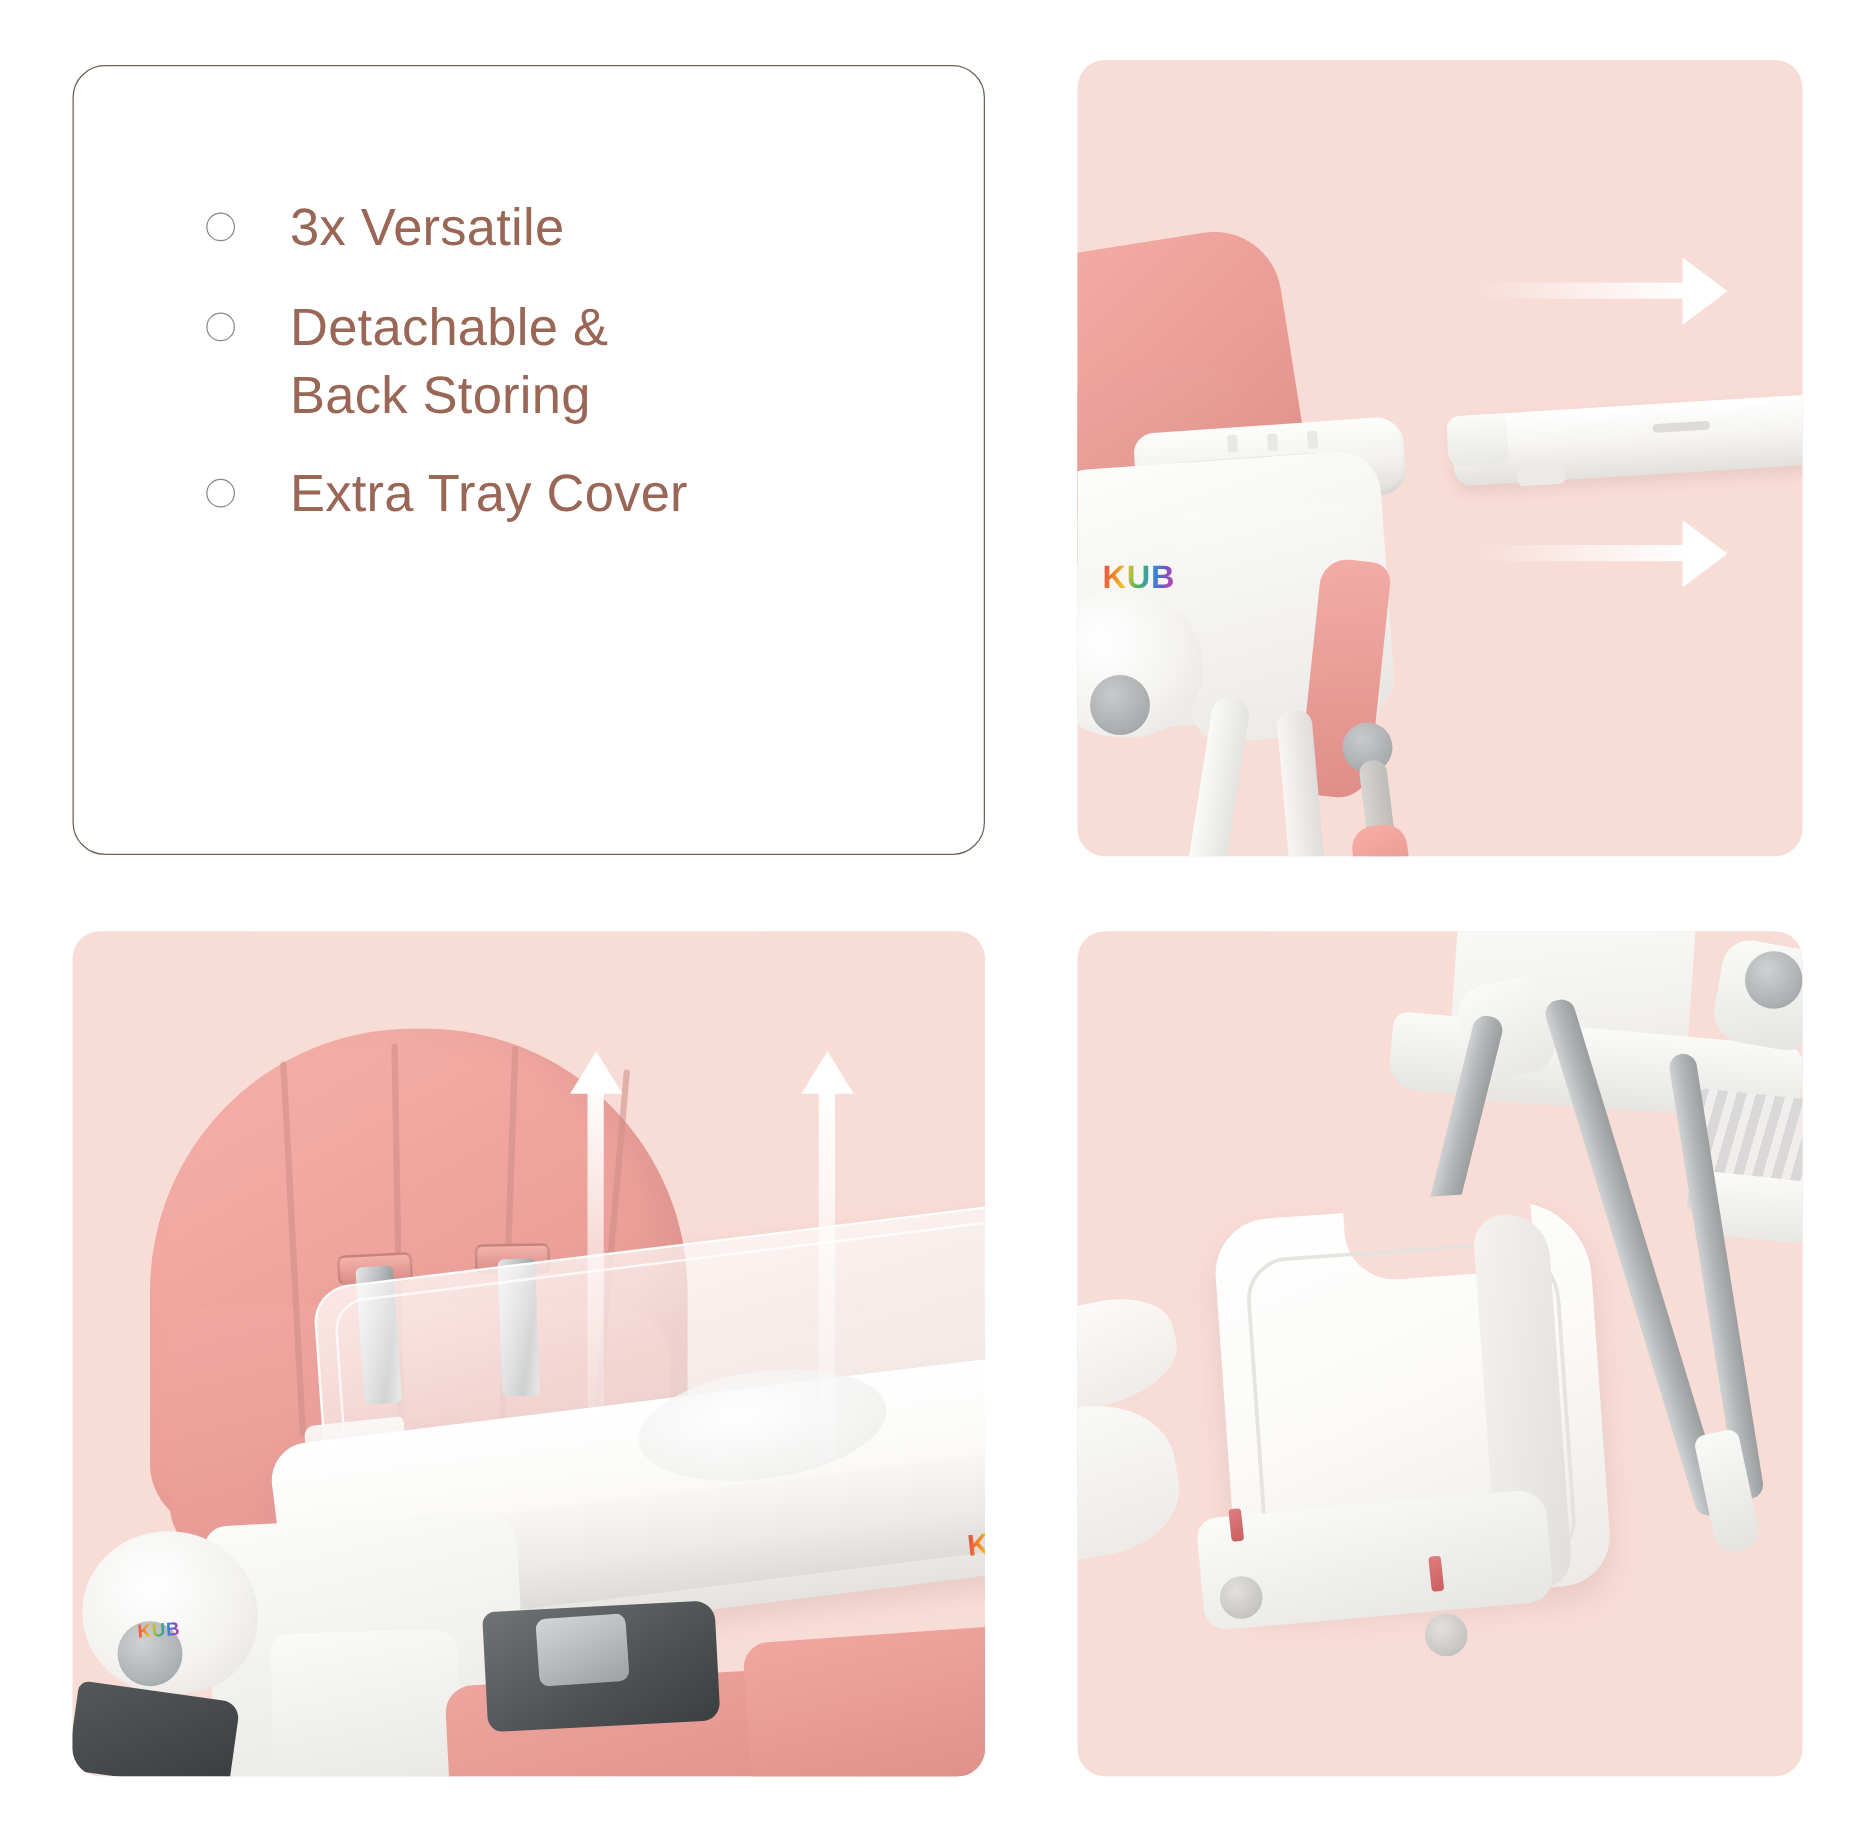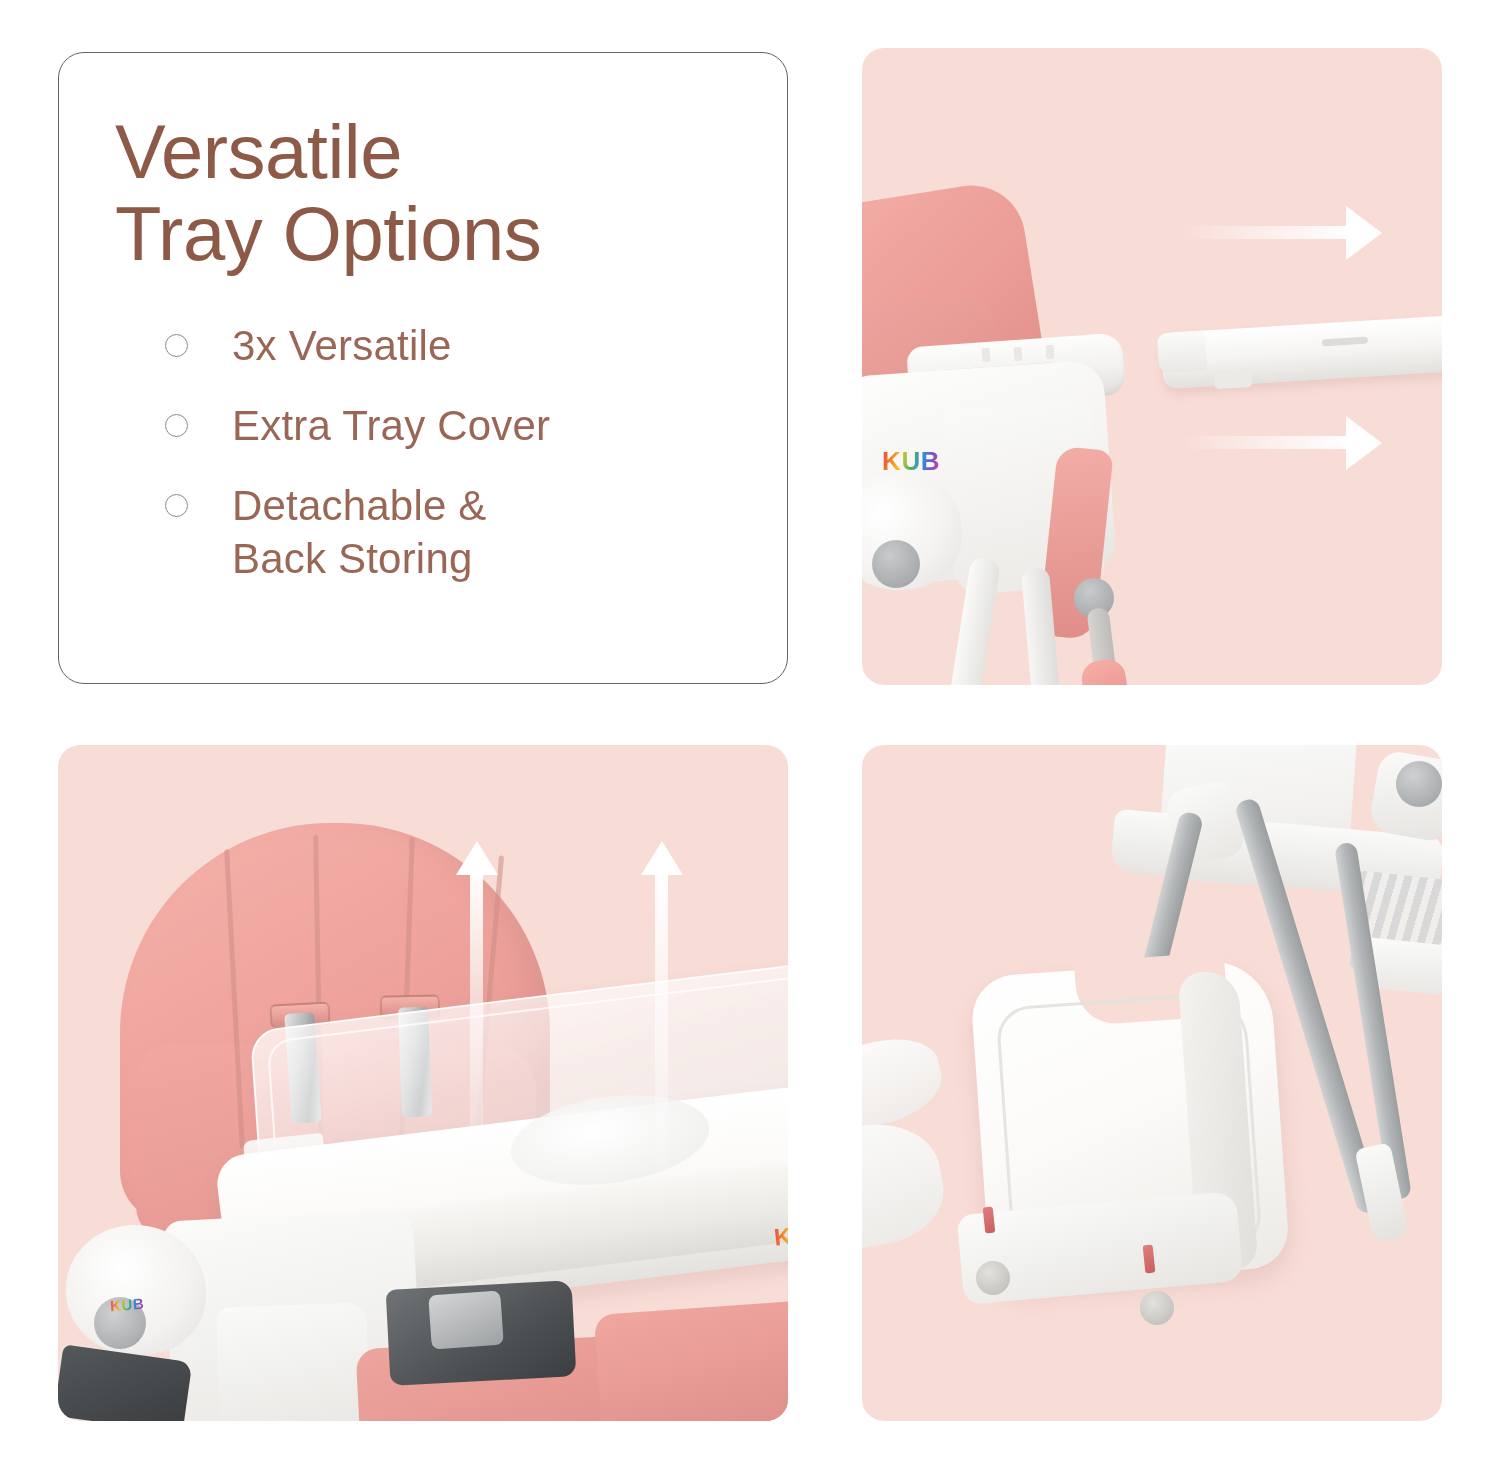--- a/index.html
+++ b/index.html
@@ -493,36 +493,34 @@
     border-radius: 50% 44% 40% 46%;
     transform: rotate(-10deg);
   }
 </style>
 </head>
 <body>
 
 <div class="page">
 
   <div class="text-card">
-    <h1 class="headline">Versatile
-Tray Options</h1>
 
     <ul class="bullets">
       <li class="bullet">
         <span class="bullet-marker"></span>
         <span class="bullet-text">3x Versatile</span>
       </li>
       <li class="bullet">
         <span class="bullet-marker"></span>
-        <span class="bullet-text">Extra Tray Cover</span>
+        <span class="bullet-text">Detachable &amp;
+Back Storing</span>
       </li>
       <li class="bullet">
         <span class="bullet-marker"></span>
-        <span class="bullet-text">Detachable &amp;
-Back Storing</span>
+        <span class="bullet-text">Extra Tray Cover</span>
       </li>
     </ul>
   </div>
 
   <div class="panel" id="panel-tray-detach">
     <div class="scene">
 
       <div class="pc p1-seatback"></div>
       <div class="pc p1-seatback2"></div>
 

